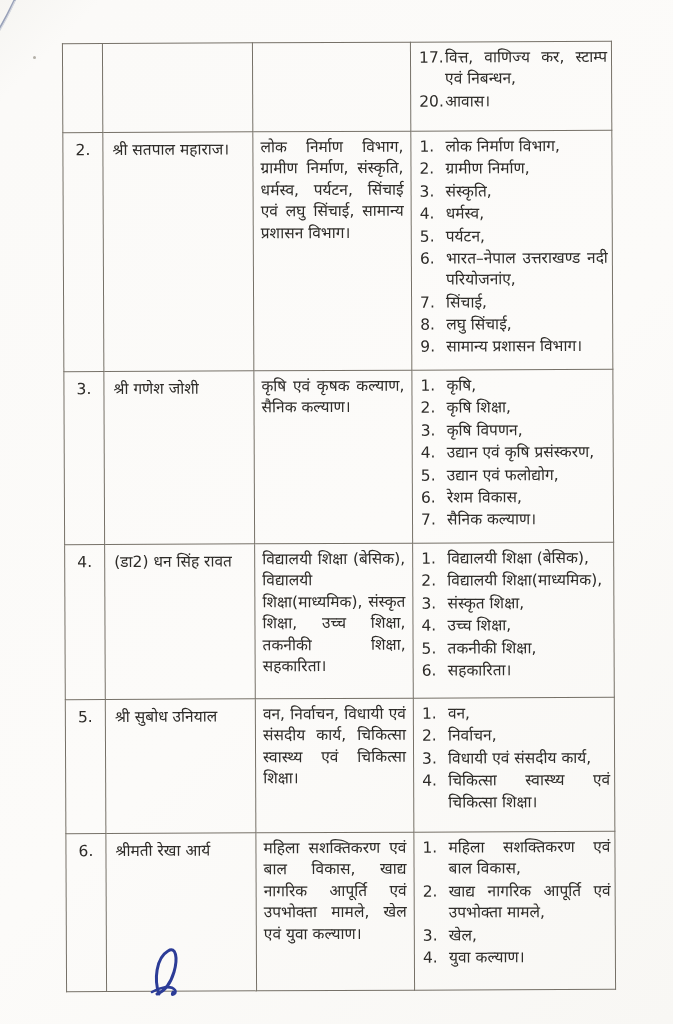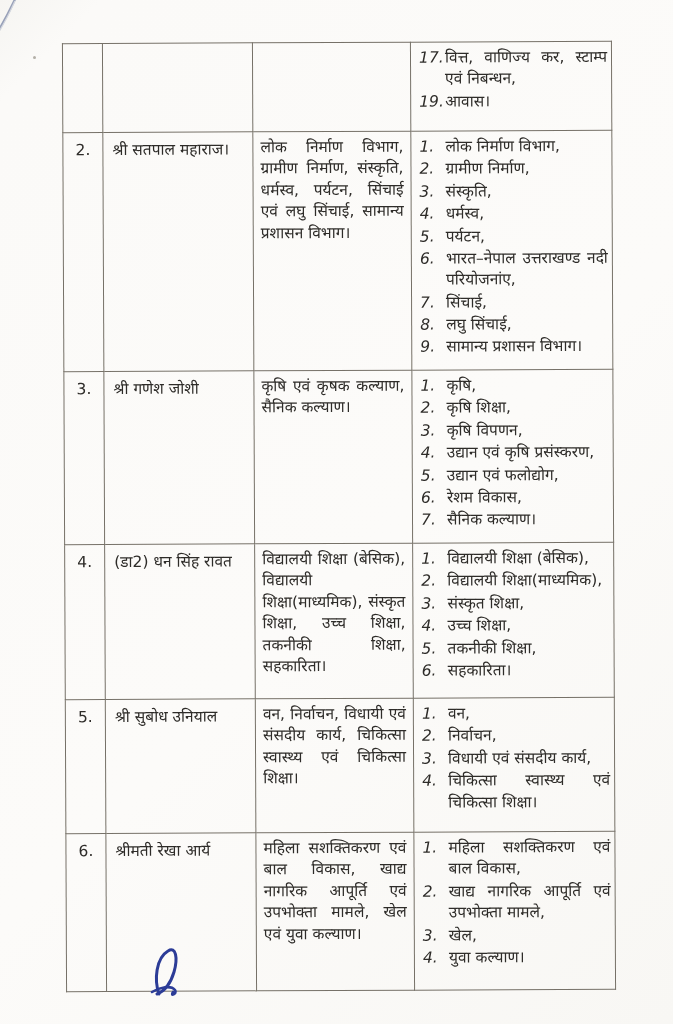--- a/index.html
+++ b/index.html
@@ -52,21 +52,21 @@
   tbody tr:nth-child(3) td { height: 164px; }
   tbody tr:nth-child(4) td { height: 146px; }
   tbody tr:nth-child(5) td { height: 125px; }
   tbody tr:nth-child(6) td { height: 149px; }
   .dept-item {
     display: grid;
     grid-template-columns: 24px 1fr;
     column-gap: 2px;
     margin-bottom: 1px;
   }
-  .dept-num { white-space: nowrap; font-style: italic; }
+  .dept-num { white-space: nowrap; }
   .dept-text { text-align: justify; }
   .signature {
     position: absolute;
     left: 142px; top: 944px;
     pointer-events: none;
   }
 </style>
 </head>
 <body>
 
@@ -87,21 +87,21 @@
   <tr>
     <td class="cell-serial"></td>
     <td class="cell-name"></td>
     <td class="cell-summary"></td>
     <td class="cell-items">
           <div class="dept-item">
             <span class="dept-num">17.</span>
             <span class="dept-text">वित्त, वाणिज्य कर, स्टाम्प एवं निबन्धन,</span>
           </div>
           <div class="dept-item">
-            <span class="dept-num">19.</span>
+            <span class="dept-num">20.</span>
             <span class="dept-text">आवास।</span>
           </div>
         </td>
   </tr>
 
   <tr>
     <td class="cell-serial">2.</td>
     <td class="cell-name">श्री सतपाल महाराज।</td>
     <td class="cell-summary">लोक निर्माण विभाग, ग्रामीण निर्माण, संस्कृति, धर्मस्व, पर्यटन, सिंचाई एवं लघु सिंचाई, सामान्य प्रशासन विभाग।</td>
     <td class="cell-items">

